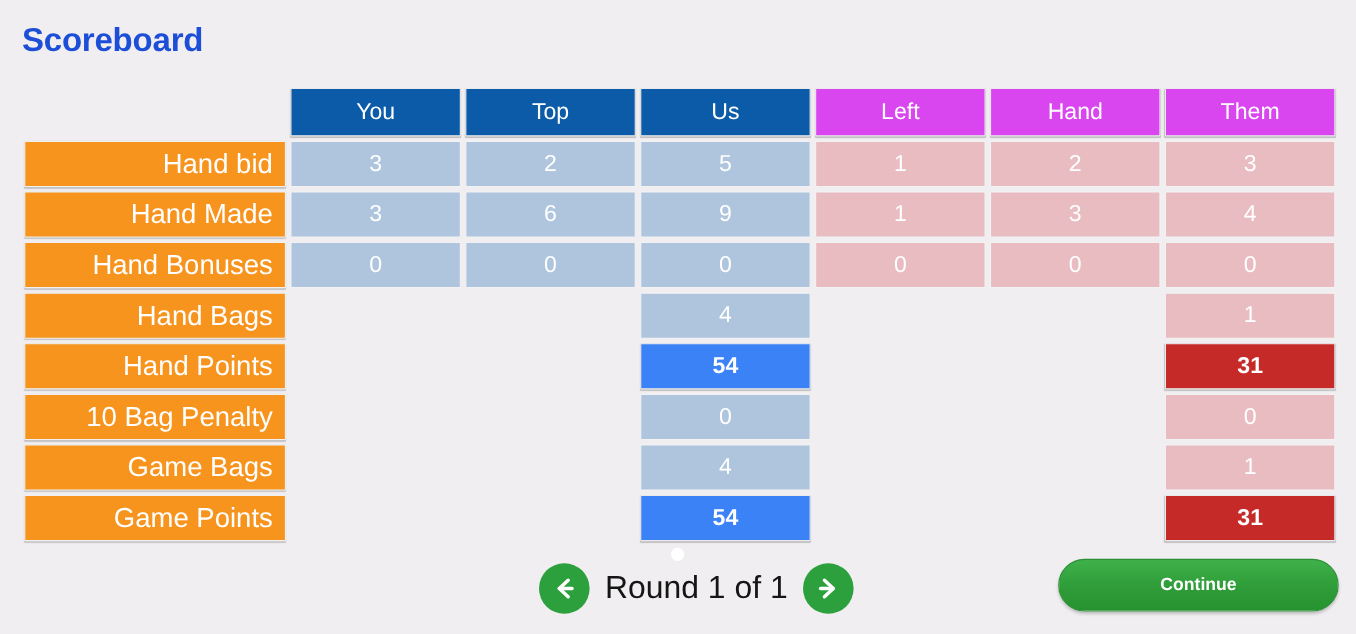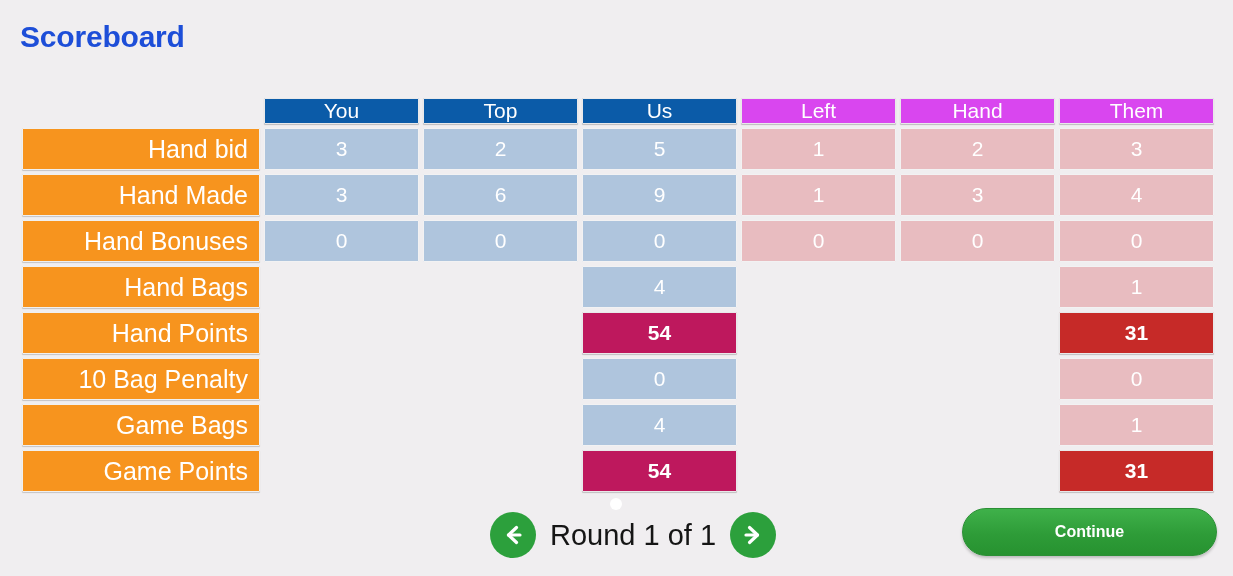--- a/index.html
+++ b/index.html
@@ -32,21 +32,21 @@
     left: 22px;
     top: 80px;
     width: 1180px;
   }
   .trow {
     display: flex;
     align-items: stretch;
     margin-bottom: 4px;
     height: 42px;
   }
-  .trow.header-row { height: 44px; align-items: flex-end; }
+  .trow.header-row { height: 44px; }
 
   .cell {
     display: flex;
     align-items: center;
     justify-content: center;
     font-size: 21px;
     color: #ffffff;
     box-sizing: border-box;
     margin-right: 4px;
     border-radius: 1px;
@@ -93,21 +93,21 @@
   
   .bg-blue-light {
     background: #afc5dd;
     border: 1px solid #f2f2f3;
   }
   .bg-red-light {
     background: #e8bcc0;
     border: 1px solid #f2f2f3;
   }
   .bg-blue-dark {
-    background: #be185d;
+    background: #3b82f6;
     border: 1px solid #e9e9ea;
     box-shadow: 0 1px 1px rgba(0,0,0,0.2);
   }
   .bg-red-dark {
     background: #c62a28;
     border: 1px solid #e9e9ea;
     box-shadow: 0 1px 1px rgba(0,0,0,0.2);
   }
   .bg-empty {
     background: transparent;

